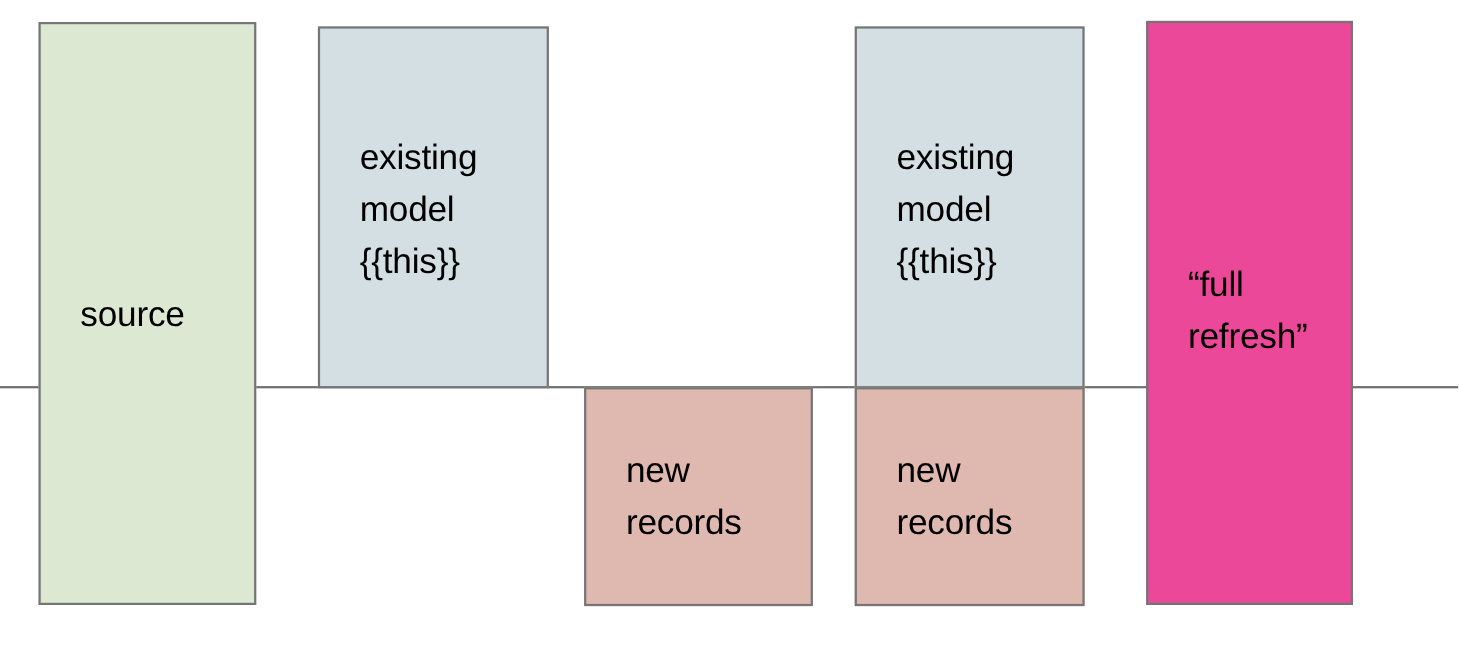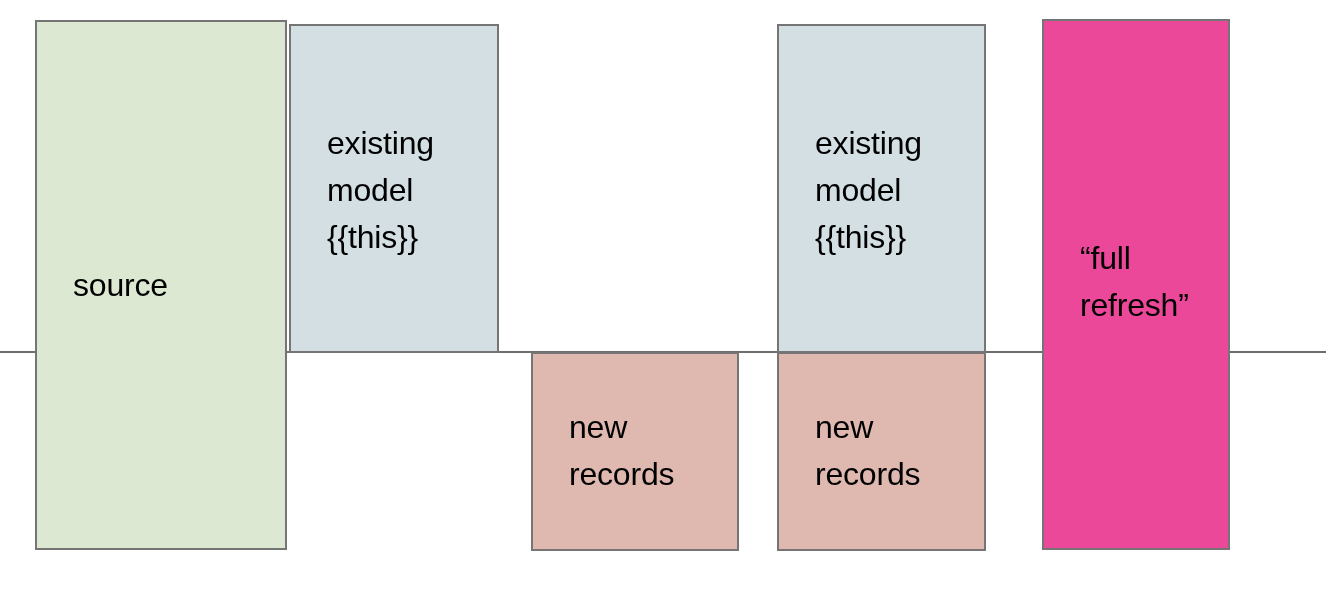--- a/index.html
+++ b/index.html
@@ -42,21 +42,21 @@
     line-height: 47px;
     color: #000000;
     padding-left: 36px;
     padding-right: 10px;
     text-align: left;
     white-space: pre-line;
     letter-spacing: -0.2px;
   }
   
   .box-source {
-    left: 35px;  top: 20px;  width: 252px; height: 530px;
+    left: 35px;  top: 20px;  width: 198px; height: 530px;
     background: #dde8d3;
   }
   .box-existing-1 {
     left: 289px; top: 24px;  width: 210px; height: 329px;
     background: #d4dfe4;
     justify-content: flex-start;
   }
   .box-existing-1 .box-label { margin-top: 94px; }
   .box-new-1 {
     left: 531px; top: 352px; width: 208px; height: 199px;

